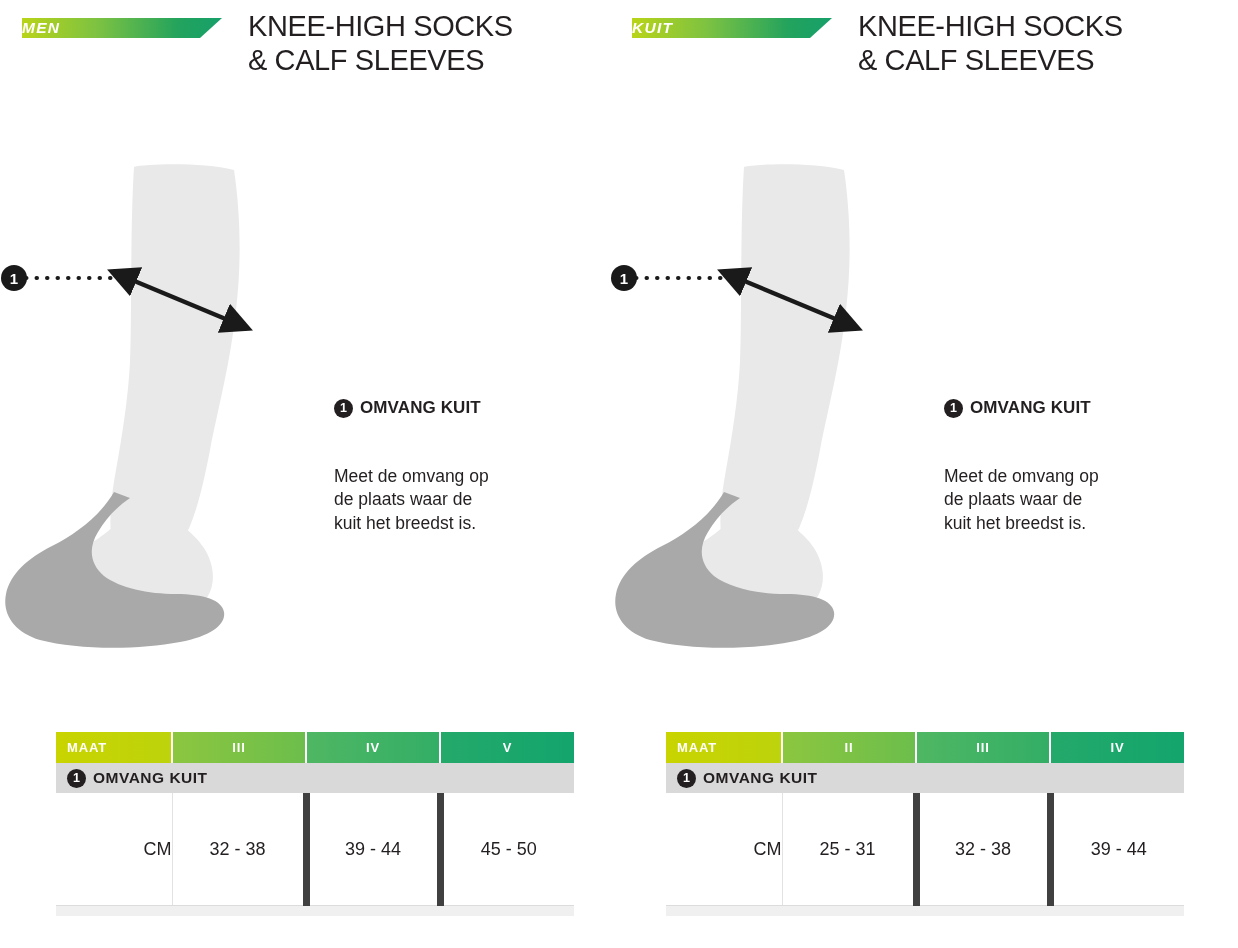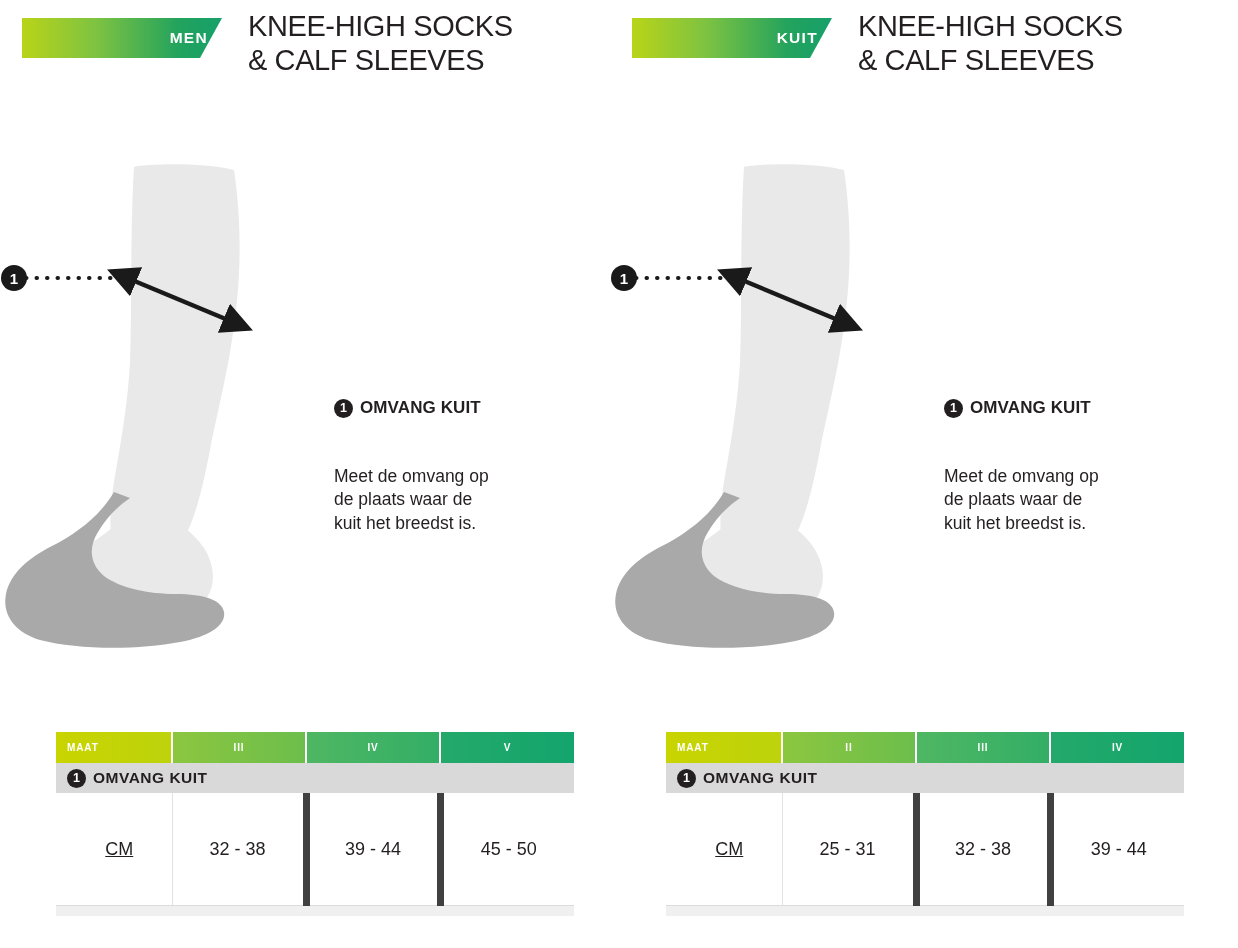--- a/index.html
+++ b/index.html
@@ -30,26 +30,27 @@
     position: absolute;
     top: 18px;
     left: 22px;
     height: 70px;
   }
   .gender-banner {
     position: absolute;
     top: 0;
     left: 0;
     width: 200px;
-    height: 40px;
+    height: 20px;
     background: linear-gradient(90deg, #b9d418 0%, #7cc242 38%, #23a35d 78%, #16a06a 100%);
     clip-path: polygon(0 0, 100% 0, 89% 100%, 0 100%);
     display: flex;
     align-items: center;
-    justify-content: flex-end;
+    justify-content: flex-start;
+    font-style: italic;
   }
   .gender-banner .gender-label {
     color: #ffffff;
     font-size: 15.5px;
     font-weight: bold;
     letter-spacing: 1.3px;
     padding-right: 14px;
   }
   .title {
     position: absolute;
@@ -127,21 +128,21 @@
     width: 518px;
     border-collapse: collapse;
     table-layout: fixed;
   }
   .size-table col.c0 { width: 116px; }
   .size-table col.cx { width: 134px; }
 
   .size-table thead th {
     height: 31px;
     color: #ffffff;
-    font-size: 10px;
+    font-size: 13px;
     font-weight: bold;
     letter-spacing: 0.9px;
     padding: 0;
     border-right: 2px solid #ffffff;
     position: relative;
   }
   .size-table thead th:last-child { border-right: none; }
   .size-table thead th.h0 { text-align: left; padding-left: 11px; background: linear-gradient(90deg,#c9d400 0%, #bdd30c 100%); }
   .size-table thead th.h1 { text-align: center; background: linear-gradient(90deg,#8cc63f 0%, #6cbe4c 100%); }
   .size-table thead th.h2 { text-align: center; background: linear-gradient(90deg,#4fb763 0%, #33ae66 100%); }
@@ -170,24 +171,23 @@
     font-size: 18px;
     color: #231f20;
     border-right: 7px solid #404040;
     border-bottom: 1px solid #dcdcdc;
     text-align: center;
     padding: 0;
     vertical-align: middle;
   }
   .data-row td:last-child { border-right: none; margin-top: 41px; }
   .data-row td.unit {
-    text-align: center;
+    text-align: right;
     padding-left: 11px;
     border-right: 1px solid #e2e2e2;
-    text-decoration: underline;
   }
   .tail-row td {
     height: 10px;
     background: #f0f0f0;
     border: none;
     padding: 0;
   }
 </style>
 </head>
 <body>

